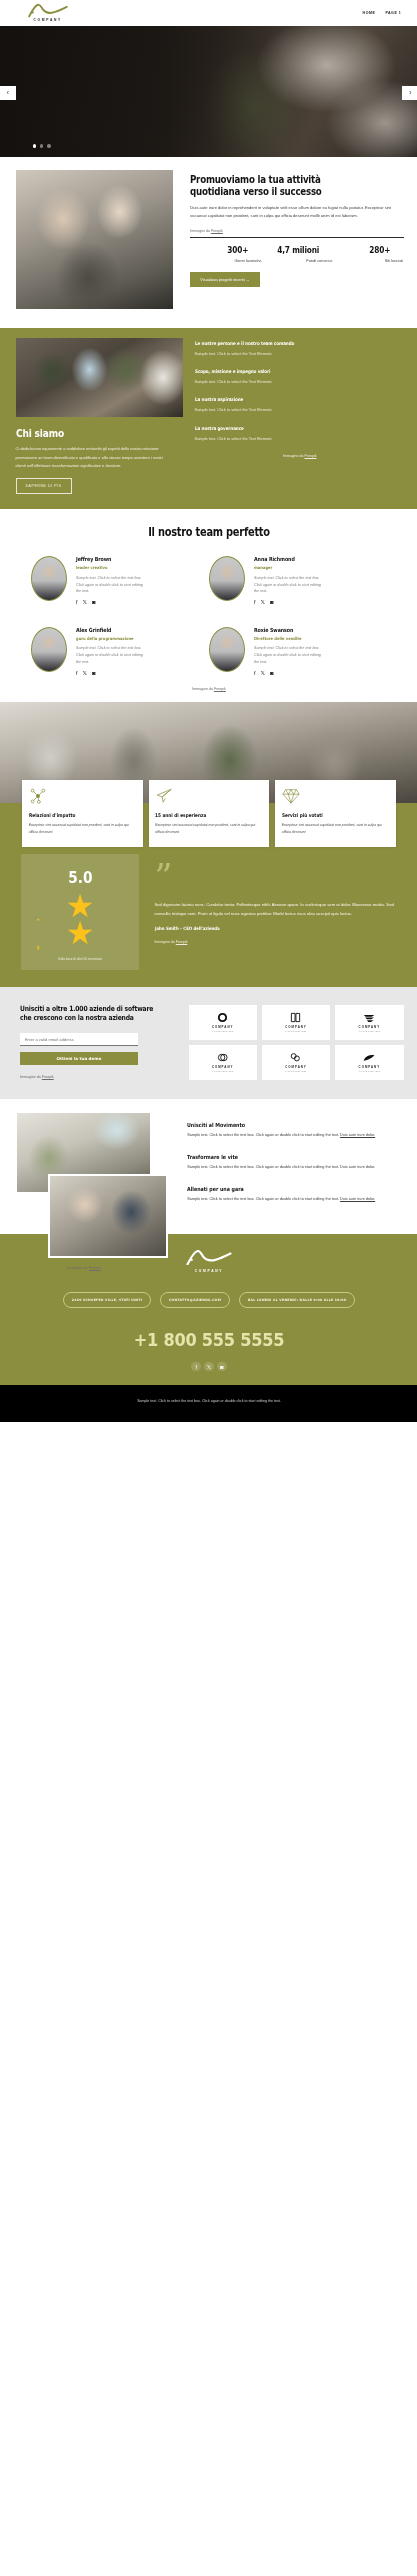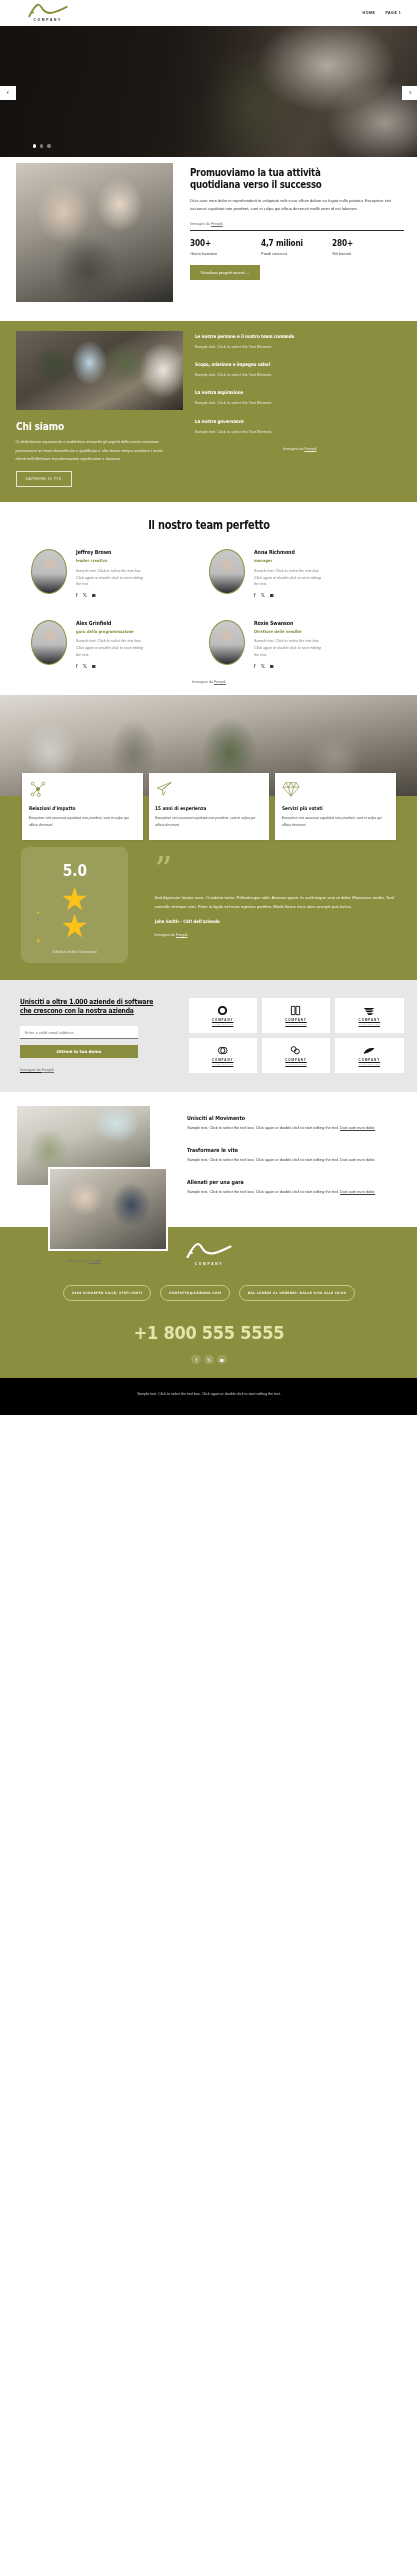--- a/index.html
+++ b/index.html
@@ -73,42 +73,42 @@
   .hero-dots i.on { background:#fff; }
   .hero-arrow {
     position:absolute; top:60px; width:15.6px; height:14.5px; background:#fff;
     display:flex; align-items:center; justify-content:center; z-index:5; cursor:pointer;
     color:#4a4a4a; font-size:7.8px;
   }
   .hero-arrow.left { left:0; }
   .hero-arrow.right { right:0; }
 
   
-  .promo { display:flex; padding:6px 0 19px; gap:0; background:#fff; }
+  .promo { display:flex; padding:13px 0 19px; gap:0; background:#fff; }
   .promo-left { width:178px; padding-left:15.6px; }
   .promo-img {
     width:157px; height:139px;
     background:
       radial-gradient(ellipse 39px 45px at 30% 35%, #d9c7b4, rgba(217,199,180,0) 70%),
       radial-gradient(ellipse 33px 39px at 66% 30%, #e4d6c6, rgba(228,214,198,0) 70%),
       radial-gradient(ellipse 45px 50px at 46% 78%, #4d4a44, rgba(77,74,68,0) 72%),
       linear-gradient(160deg,#cfc8bd 0%,#9a948a 40%,#5d5a52 78%,#2f2d29 100%);
   }
   .promo-right { flex:1; padding:4.5px 14.5px 0 12.3px; }
   .h2-cond {
     font-family:"DejaVu Sans", sans-serif;
     font-weight:700; font-size:10.6px; line-height:1.1; letter-spacing:-0.3px;
     color:#141414; transform:scaleX(.82); transform-origin:left center;
   }
   .body-sm { font-size:4.1px; line-height:2.05; color:#3b3b3b; margin-top:6.7px; }
   .credit { font-size:3.6px; color:#6e6e6e; margin-top:7.8px; }
   .credit u { text-underline-offset:1.1px; }
   .rule { height:0.6px; background:#2b2b2b; margin:4.5px 0 7.8px; }
   .stats { display:flex; gap:0; }
-  .stat { width:33.3%; }
+  .stat { width:33.3%;text-align:right; }
   .stat-num {
     font-family:"DejaVu Sans", sans-serif; font-weight:700; font-size:9px;
     letter-spacing:-0.2px; color:#141414; transform:scaleX(.82);
     transform-origin:left center; line-height:1.08;
   }
   .stat-lbl { font-size:3.9px; color:#3f3f3f; margin-top:2.8px; }
   .btn-olive {
     margin-top:9px; display:inline-block; background:#8b8e3f; color:#fff;
     font-size:3.9px; padding:5px 10px; border:none; cursor:pointer;
   }
@@ -202,37 +202,37 @@
   .card-h {
     font-family:"DejaVu Sans", sans-serif; font-weight:700; font-size:5px;
     color:#141414; margin-top:4.5px; transform:scaleX(.85); transform-origin:left center;
   }
   .card-p { font-size:3.5px; font-style:italic; color:#4a4a4a; line-height:1.9; margin-top:4.5px; }
   .band-credit { font-size:3.6px; color:#edecdf; text-align:center; padding-top:33px; }
 
   
   .testi { background:#8b8e3f; display:flex; padding:2.2px 0 16.7px; }
   .testi-left { width:150px; padding-left:21px; }
-  .rating-box { background:rgba(255,255,255,.14); padding:13.4px 5.6px 9px; width:107px; text-align:center;border-radius:8px; }
+  .rating-box { background:rgba(255,255,255,.14); padding:13.4px 5.6px 9px; width:118px; text-align:center; }
   .rating-num { font-family:"DejaVu Sans", sans-serif; font-weight:700; color:#fff; font-size:16.7px; transform:scaleX(.82); }
   .stars { margin-top:5.6px; }
   .stars .big { color:#fcc21b; font-size:32px; line-height:.82; display:block; }
   .stars .tiny { color:#fcc21b; font-size:3.9px; display:block; text-align:left; padding-left:10px; margin:-2.2px 0; }
   .rating-sub { font-size:3.1px; color:#eceadd; margin-top:7.8px; }
   .testi-right { flex:1; padding:15.6px 16.7px 0 4.5px; }
   .qmark { font-family:"DejaVu Serif", serif; font-size:35px; color:#b8bd77; line-height:.5; letter-spacing:-2.2px; }
   .testi-p { color:#fbfaf1; font-size:4.2px; line-height:2.0; margin-top:14.5px; }
   .testi-by {
     font-family:"DejaVu Sans", sans-serif; font-weight:700; color:#fff;
     font-size:4.5px; margin-top:7.8px; transform:scaleX(.86); transform-origin:left center;
   }
   .testi-credit { font-size:3.5px; color:#edecdf; margin-top:9px; }
 
   
-  .news { background:#e7e7e7; display:flex; padding:18px 0 19px;text-decoration:underline; }
+  .news { background:#e7e7e7; display:flex; padding:18px 0 19px; }
   .news-left { width:184px; padding-left:20px; }
   .news-h {
     font-family:"DejaVu Sans", sans-serif; font-weight:700; font-size:7.2px;
     line-height:1.22; color:#141414; letter-spacing:-0.2px;
     transform:scaleX(.84); transform-origin:left center; max-width:167px;
   }
   .news-input {
     margin-top:11px; width:118px; height:12.8px; background:#fff; border:none;
     border-bottom:0.6px solid #777; font-size:4.1px; color:#7a7a7a; padding:0 4.5px;
     font-family:"Liberation Sans", sans-serif;

